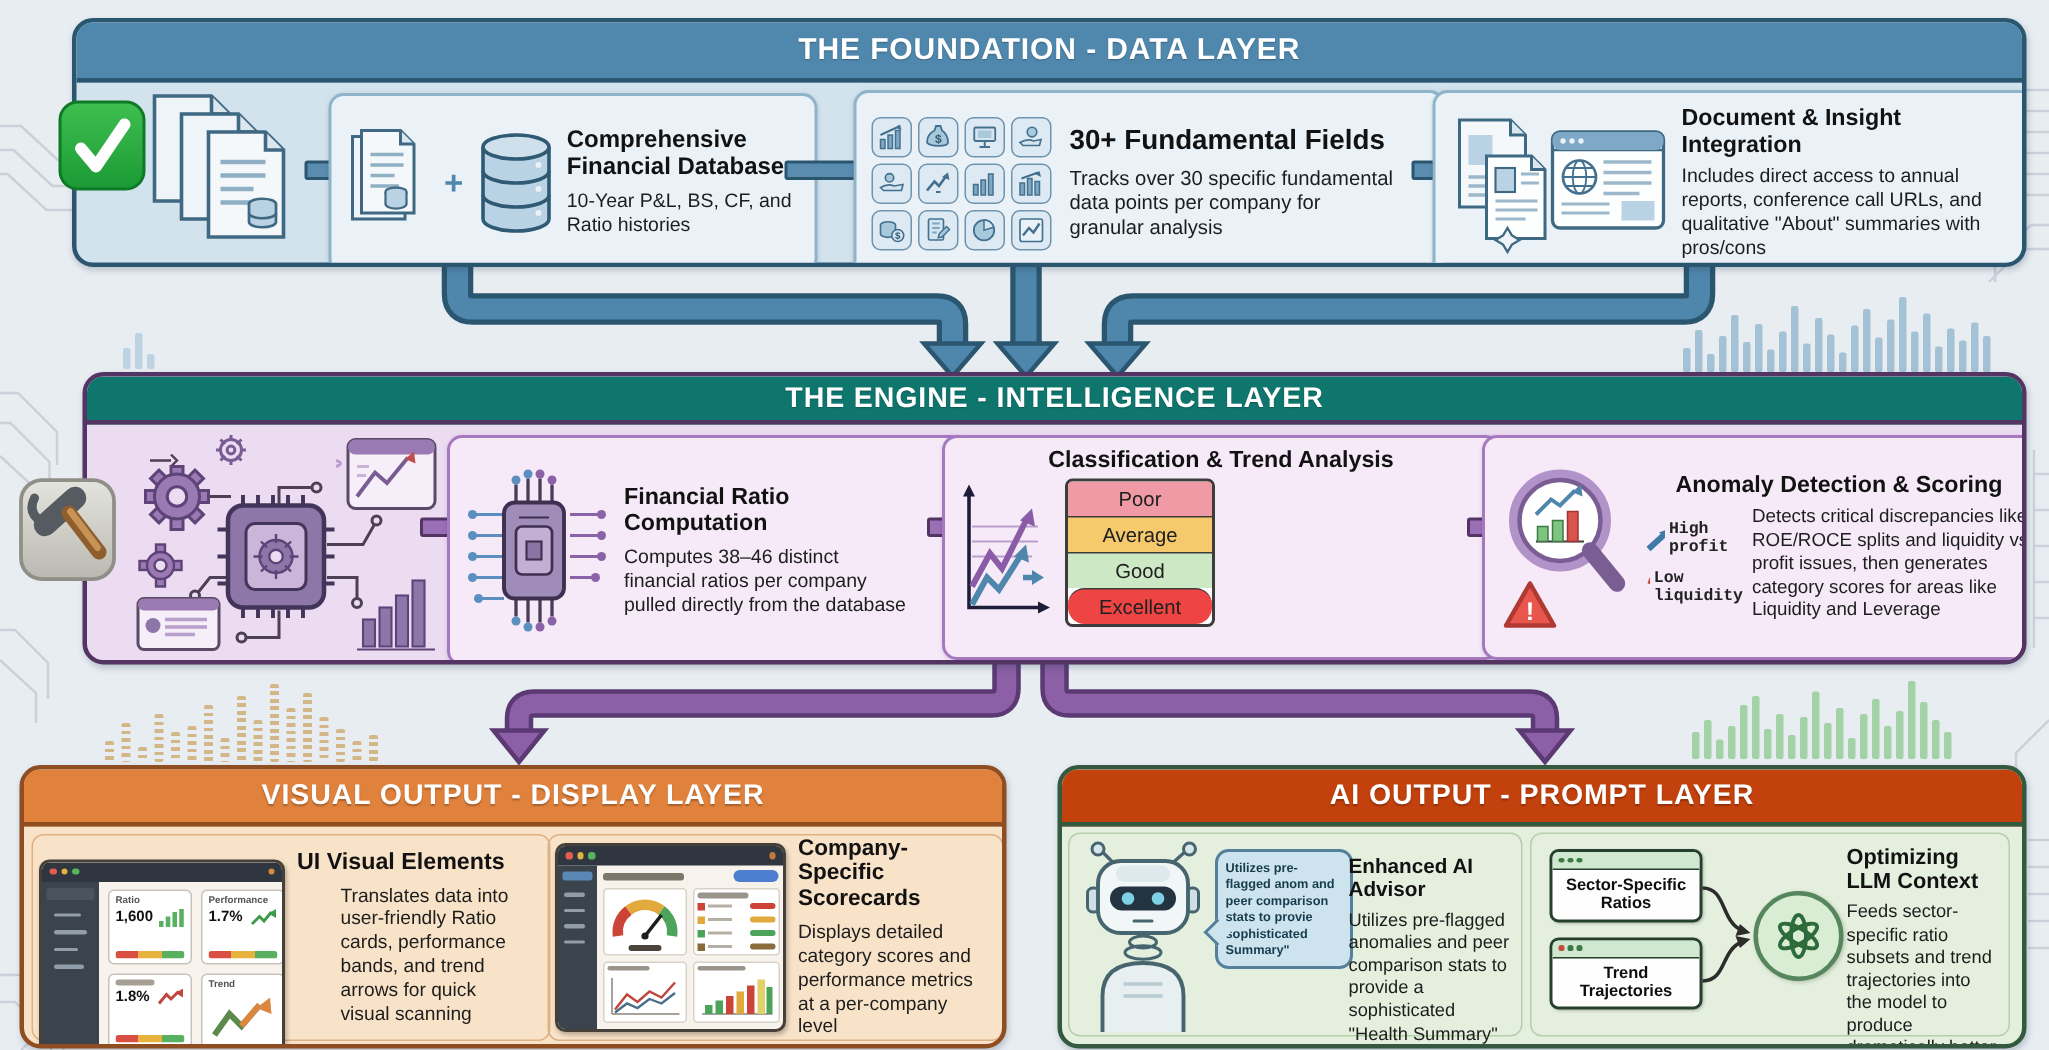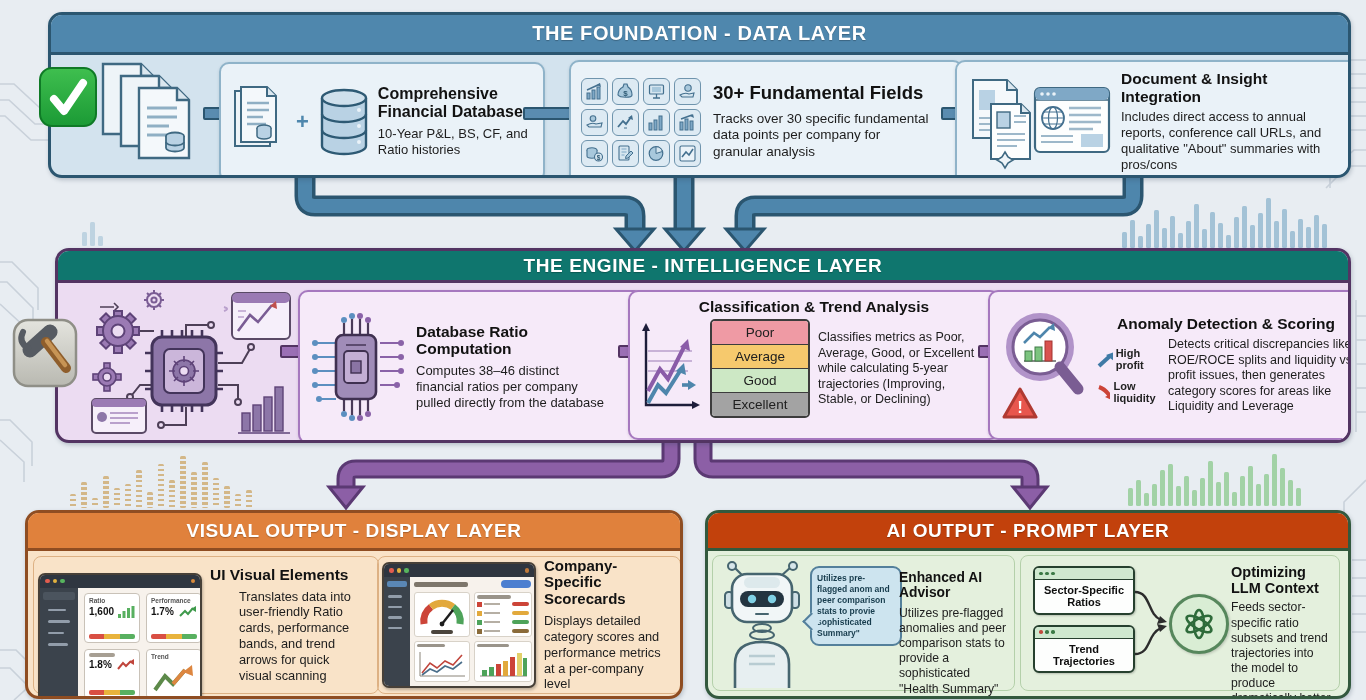--- a/index.html
+++ b/index.html
@@ -23,23 +23,23 @@
   .icon-grid{display:grid;grid-template-columns:repeat(4,27px);grid-auto-rows:27px;gap:4px;}
   .icell{border:1.5px solid #6f94ad;border-radius:6px;background:#ddeaf3;display:flex;align-items:center;justify-content:center;}
   
   .engine{left:55px;top:248px;width:1290px;height:189px;border:3px solid #533463;background:#ecdcf2;}
   .engine>header{height:29px;background:#0f766e;border-bottom:3px solid #533463;font-size:19px;}
   .e-card{background:#f6eaf9;border:2px solid #a678bf;box-shadow:0 1px 3px rgba(60,30,80,.15);}
   .cls-table{width:96px;border:2px solid #3c3c3c;border-radius:5px;overflow:hidden;background:#fff;}
   .cls-row{height:23px;display:flex;align-items:center;justify-content:center;font-size:13.5px;color:#202020;border-top:1.5px solid #3c3c3c;}
   .cls-row:first-child{border-top:none;}
   .anno{display:flex;flex-direction:column;gap:10px;width:66px;}
-  .anno .a{display:flex;align-items:center;gap:3px;font-size:11px;font-weight:bold;line-height:1.05;color:#222;}
+  .anno .a{display:flex;align-items:center;gap:3px;font-size:11px;font-weight:bold;line-height:1.05;color:#222;font-family:Liberation Mono, monospace;}
   
-  .visual{left:25px;top:510px;width:652px;height:183px;border:3px solid #8f4d22;background:#f9e3c8;}
+  .visual{left:13px;top:510px;width:652px;height:183px;border:3px solid #8f4d22;background:#f9e3c8;}
   .visual>header{height:35px;background:#e0813c;border-bottom:3px solid #8f4d22;font-size:19px;}
   .ai{left:705px;top:510px;width:640px;height:183px;border:3px solid #33593e;background:#e4f0dd;}
   .ai>header{height:35px;background:#c2410c;border-bottom:3px solid #33593e;font-size:19px;}
   .o-card{border:1.5px solid #ddb184;background:transparent;}
   .g-card{border:1.5px solid #b4d0aa;}
   .vdiv{position:absolute;top:8px;bottom:8px;width:2px;}
   
   .win{position:relative;border:2px solid #474038;border-radius:7px;background:#f7f2ec;overflow:hidden;box-shadow:1px 2px 3px rgba(0,0,0,.25);}
   .win-top{height:13px;background:#2f3640;display:flex;align-items:center;gap:3px;padding:0 5px;}
   .dot{width:4.5px;height:4.5px;border-radius:50%;}
@@ -596,21 +596,21 @@
           <g fill="#8a62a8">
               <circle cx="50" cy="109" r="3"></circle>
               <circle cx="58" cy="105" r="3"></circle>
             </g>
           <rect x="26" y="26" width="40" height="64" rx="7" fill="#a08cb8" stroke="#3f3050" stroke-width="2.6"></rect>
           <rect x="34" y="42" width="24" height="32" rx="4" fill="#c3aed4" stroke="#3f3050" stroke-width="1.8"></rect>
           <rect x="41" y="52" width="10" height="12" fill="#8a74a4" stroke="#3f3050" stroke-width="1.4"></rect>
           <path d="M36,36 h20" stroke="#3f3050" stroke-width="1.4"></path>
         </svg>
         <div style="width:192px;">
-          <div class="c-title" style="font-size:15.5px;">Database Ratio Computation</div>
+          <div class="c-title" style="font-size:15.5px;">Financial Ratio Computation</div>
           <div class="c-body" style="font-size:13px;margin-top:5px;">Computes 38–46 distinct financial ratios per company pulled directly from the database</div>
         </div>
       </div>
       <div class="conn-p" style="left:560px;top:62px;width:12px;"></div>
 
       <div class="card e-card" style="left:570px;top:7px;width:352px;height:138px;padding:4px 8px;flex-direction:column;align-items:stretch;">
         <div class="c-title" style="font-size:15.5px;text-align:center;margin-top:2px;">Classification &amp; Trend Analysis</div>
         <div style="display:flex;align-items:center;gap:8px;margin-top:4px;">
           <svg width="64" height="96">
             <g stroke="#b9a0cc" stroke-width="1.4">
@@ -623,23 +623,22 @@
             <polygon points="50,18 52,30 42,26" fill="#8a5ca8"></polygon>
             <path d="M10,82 L20,64 L28,72 L42,50" stroke="#4e86ac" stroke-width="4" fill="none"></path>
             <polygon points="46,42 48,54 38,50" fill="#4e86ac"></polygon>
             <path d="M44,64 h8" stroke="#4e86ac" stroke-width="3.6"></path>
               <polygon points="58,64 50,59 50,69" fill="#4e86ac"></polygon>
           </svg>
           <div class="cls-table">
             <div class="cls-row" style="background:#ef9aa4;">Poor</div>
             <div class="cls-row" style="background:#f6c96d;">Average</div>
             <div class="cls-row" style="background:#cde8c5;">Good</div>
-            <div class="cls-row" style="background:#a3a3a3;">Excellent</div>
+            <div class="cls-row" style="background:#ef4444;border-radius:11px;">Excellent</div>
           </div>
-          <div class="c-body" style="font-size:12.5px;width:168px;">Classifies metrics as Poor, Average, Good, or Excellent while calculating 5-year trajectories (Improving, Stable, or Declining)</div>
         </div>
       </div>
       <div class="conn-p" style="left:920px;top:62px;width:12px;"></div>
 
       <div class="card e-card" style="left:930px;top:7px;width:358px;height:138px;padding:4px 8px;gap:6px;">
         <svg width="92" height="124">
           <circle cx="42" cy="44" r="30" fill="#efe6f5" stroke="#b193c9" stroke-width="8"></circle>
           <circle cx="42" cy="44" r="27" fill="#ffffff" stroke="#7a5d93" stroke-width="3"></circle>
           <g stroke="#3c3c3c" stroke-width="1.2">
               <path d="M26,58 h32"></path>

